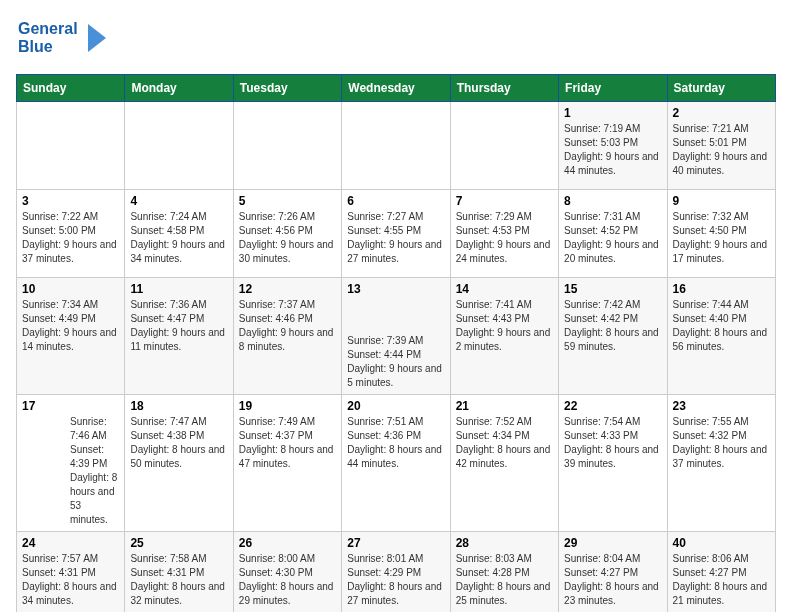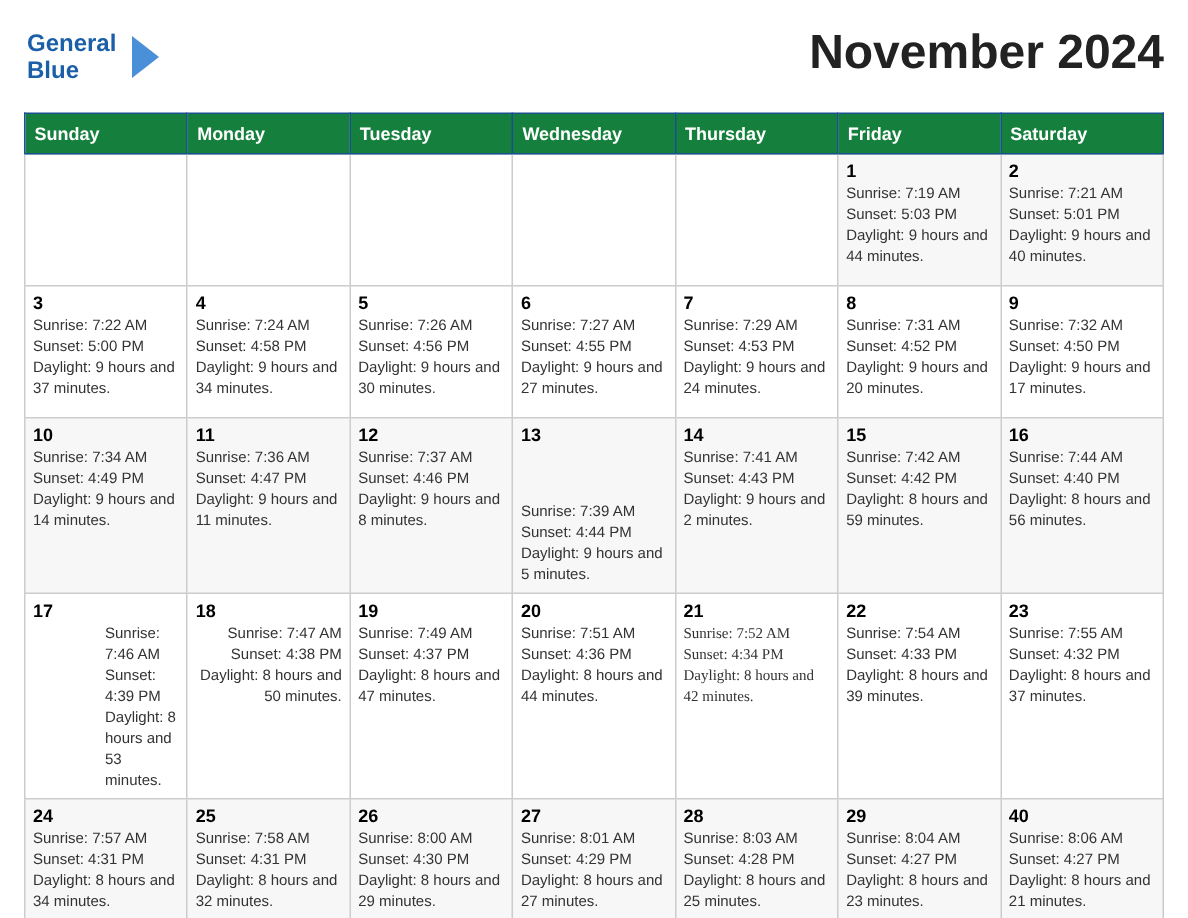--- a/index.html
+++ b/index.html
@@ -80,21 +80,20 @@
     <div>
       <svg width="110" height="44" viewBox="0 0 110 44">
 
         <text x="2" y="18" font-family="Arial" font-size="16" font-weight="bold" fill="#1a5fa8">General</text>
         <text x="2" y="36" font-family="Arial" font-size="16" font-weight="bold" fill="#1a5fa8">Blue</text>
         <polygon points="72,8 90,22 72,36" fill="#4a90d9"></polygon>
       </svg>
     </div>
   </div>
   <div class="title-block">
-    <h1>November 2024</h1>
   </div>
 </div>
 
 <table class="calendar">
   <thead>
     <tr>
       <th>Sunday</th>
       <th>Monday</th>
       <th>Tuesday</th>
       <th>Wednesday</th>
@@ -213,39 +212,39 @@
       </tr>
       <tr>
         <td>
           <span class="day-num">17</span>
           <div class="day-info" style="white-space: pre-line; margin-left: 48px;">Sunrise: 7:46 AM
 Sunset: 4:39 PM
 Daylight: 8 hours and 53 minutes.</div>
         </td>
         <td>
           <span class="day-num">18</span>
-          <div class="day-info" style="white-space: pre-line; text-align: right;">Sunrise: 7:47 AM
+          <div class="day-info" style="white-space: pre-line;">Sunrise: 7:47 AM
 Sunset: 4:38 PM
 Daylight: 8 hours and 50 minutes.</div>
         </td>
         <td>
           <span class="day-num">19</span>
           <div class="day-info" style="white-space: pre-line;">Sunrise: 7:49 AM
 Sunset: 4:37 PM
 Daylight: 8 hours and 47 minutes.</div>
         </td>
         <td>
           <span class="day-num">20</span>
           <div class="day-info" style="white-space: pre-line;">Sunrise: 7:51 AM
 Sunset: 4:36 PM
 Daylight: 8 hours and 44 minutes.</div>
         </td>
         <td>
           <span class="day-num">21</span>
-          <div class="day-info" style="white-space: pre-line; font-family: Liberation Serif, serif;">Sunrise: 7:52 AM
+          <div class="day-info" style="white-space: pre-line;">Sunrise: 7:52 AM
 Sunset: 4:34 PM
 Daylight: 8 hours and 42 minutes.</div>
         </td>
         <td>
           <span class="day-num">22</span>
           <div class="day-info" style="white-space: pre-line;">Sunrise: 7:54 AM
 Sunset: 4:33 PM
 Daylight: 8 hours and 39 minutes.</div>
         </td>
         <td>

